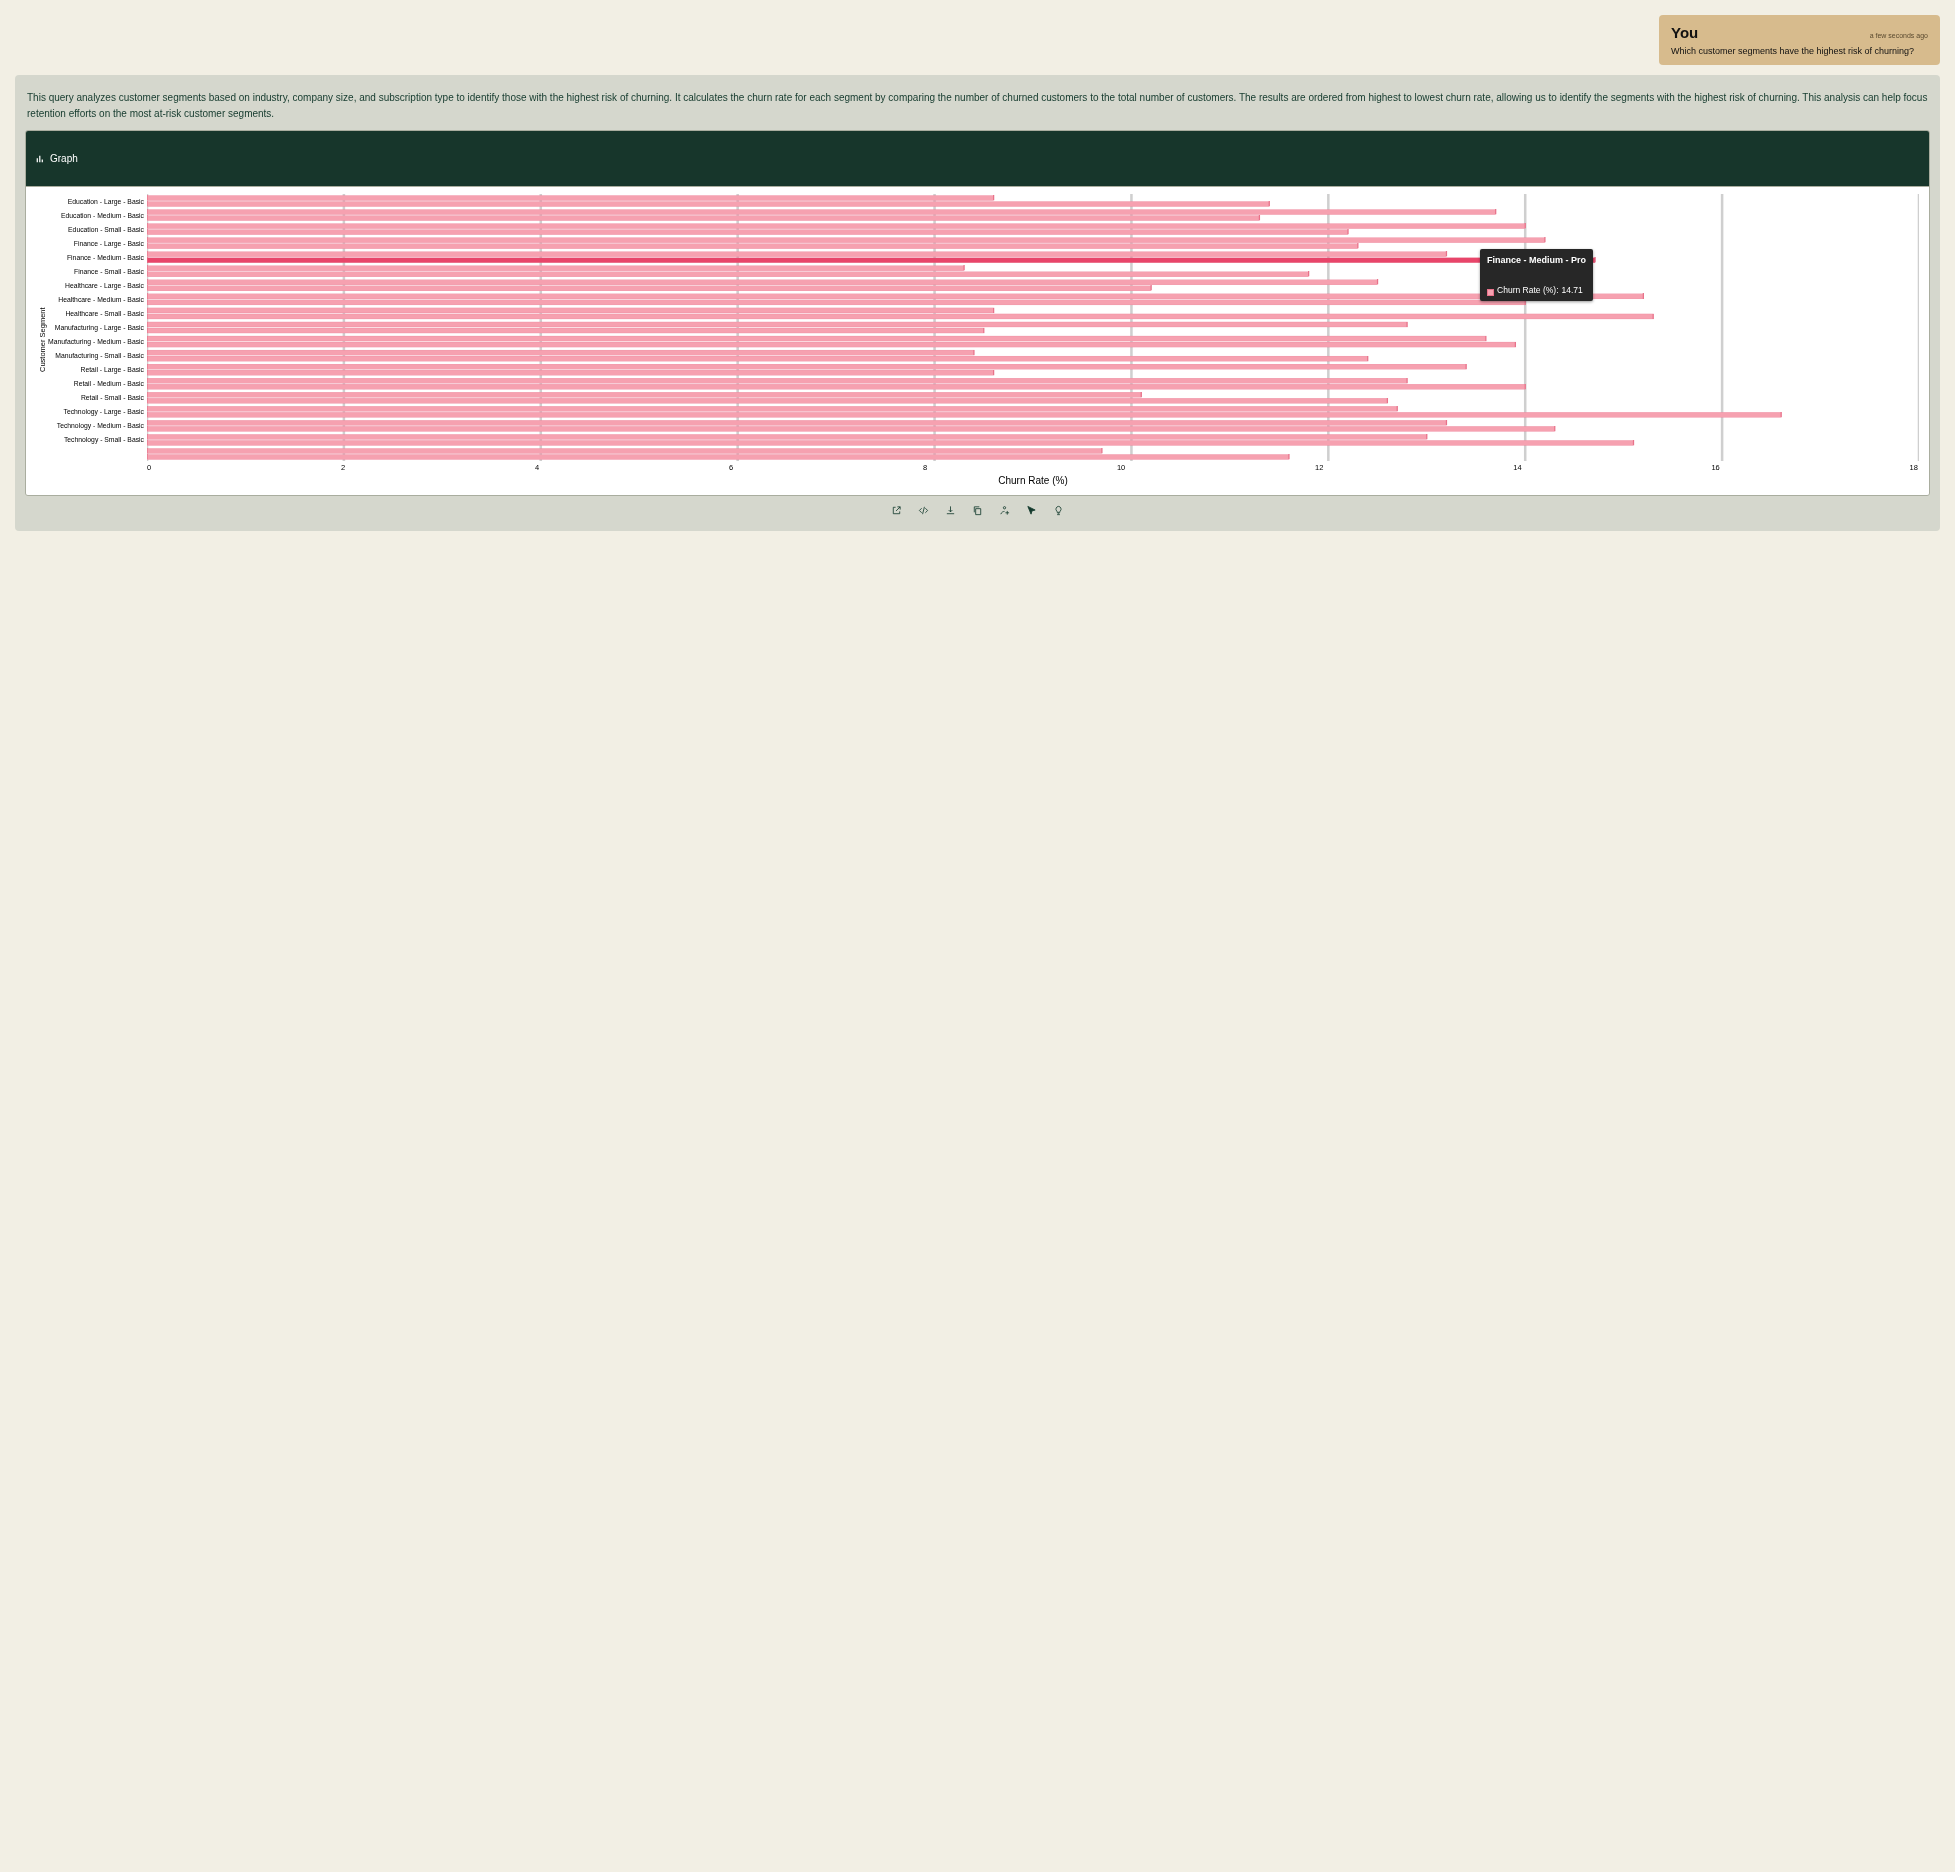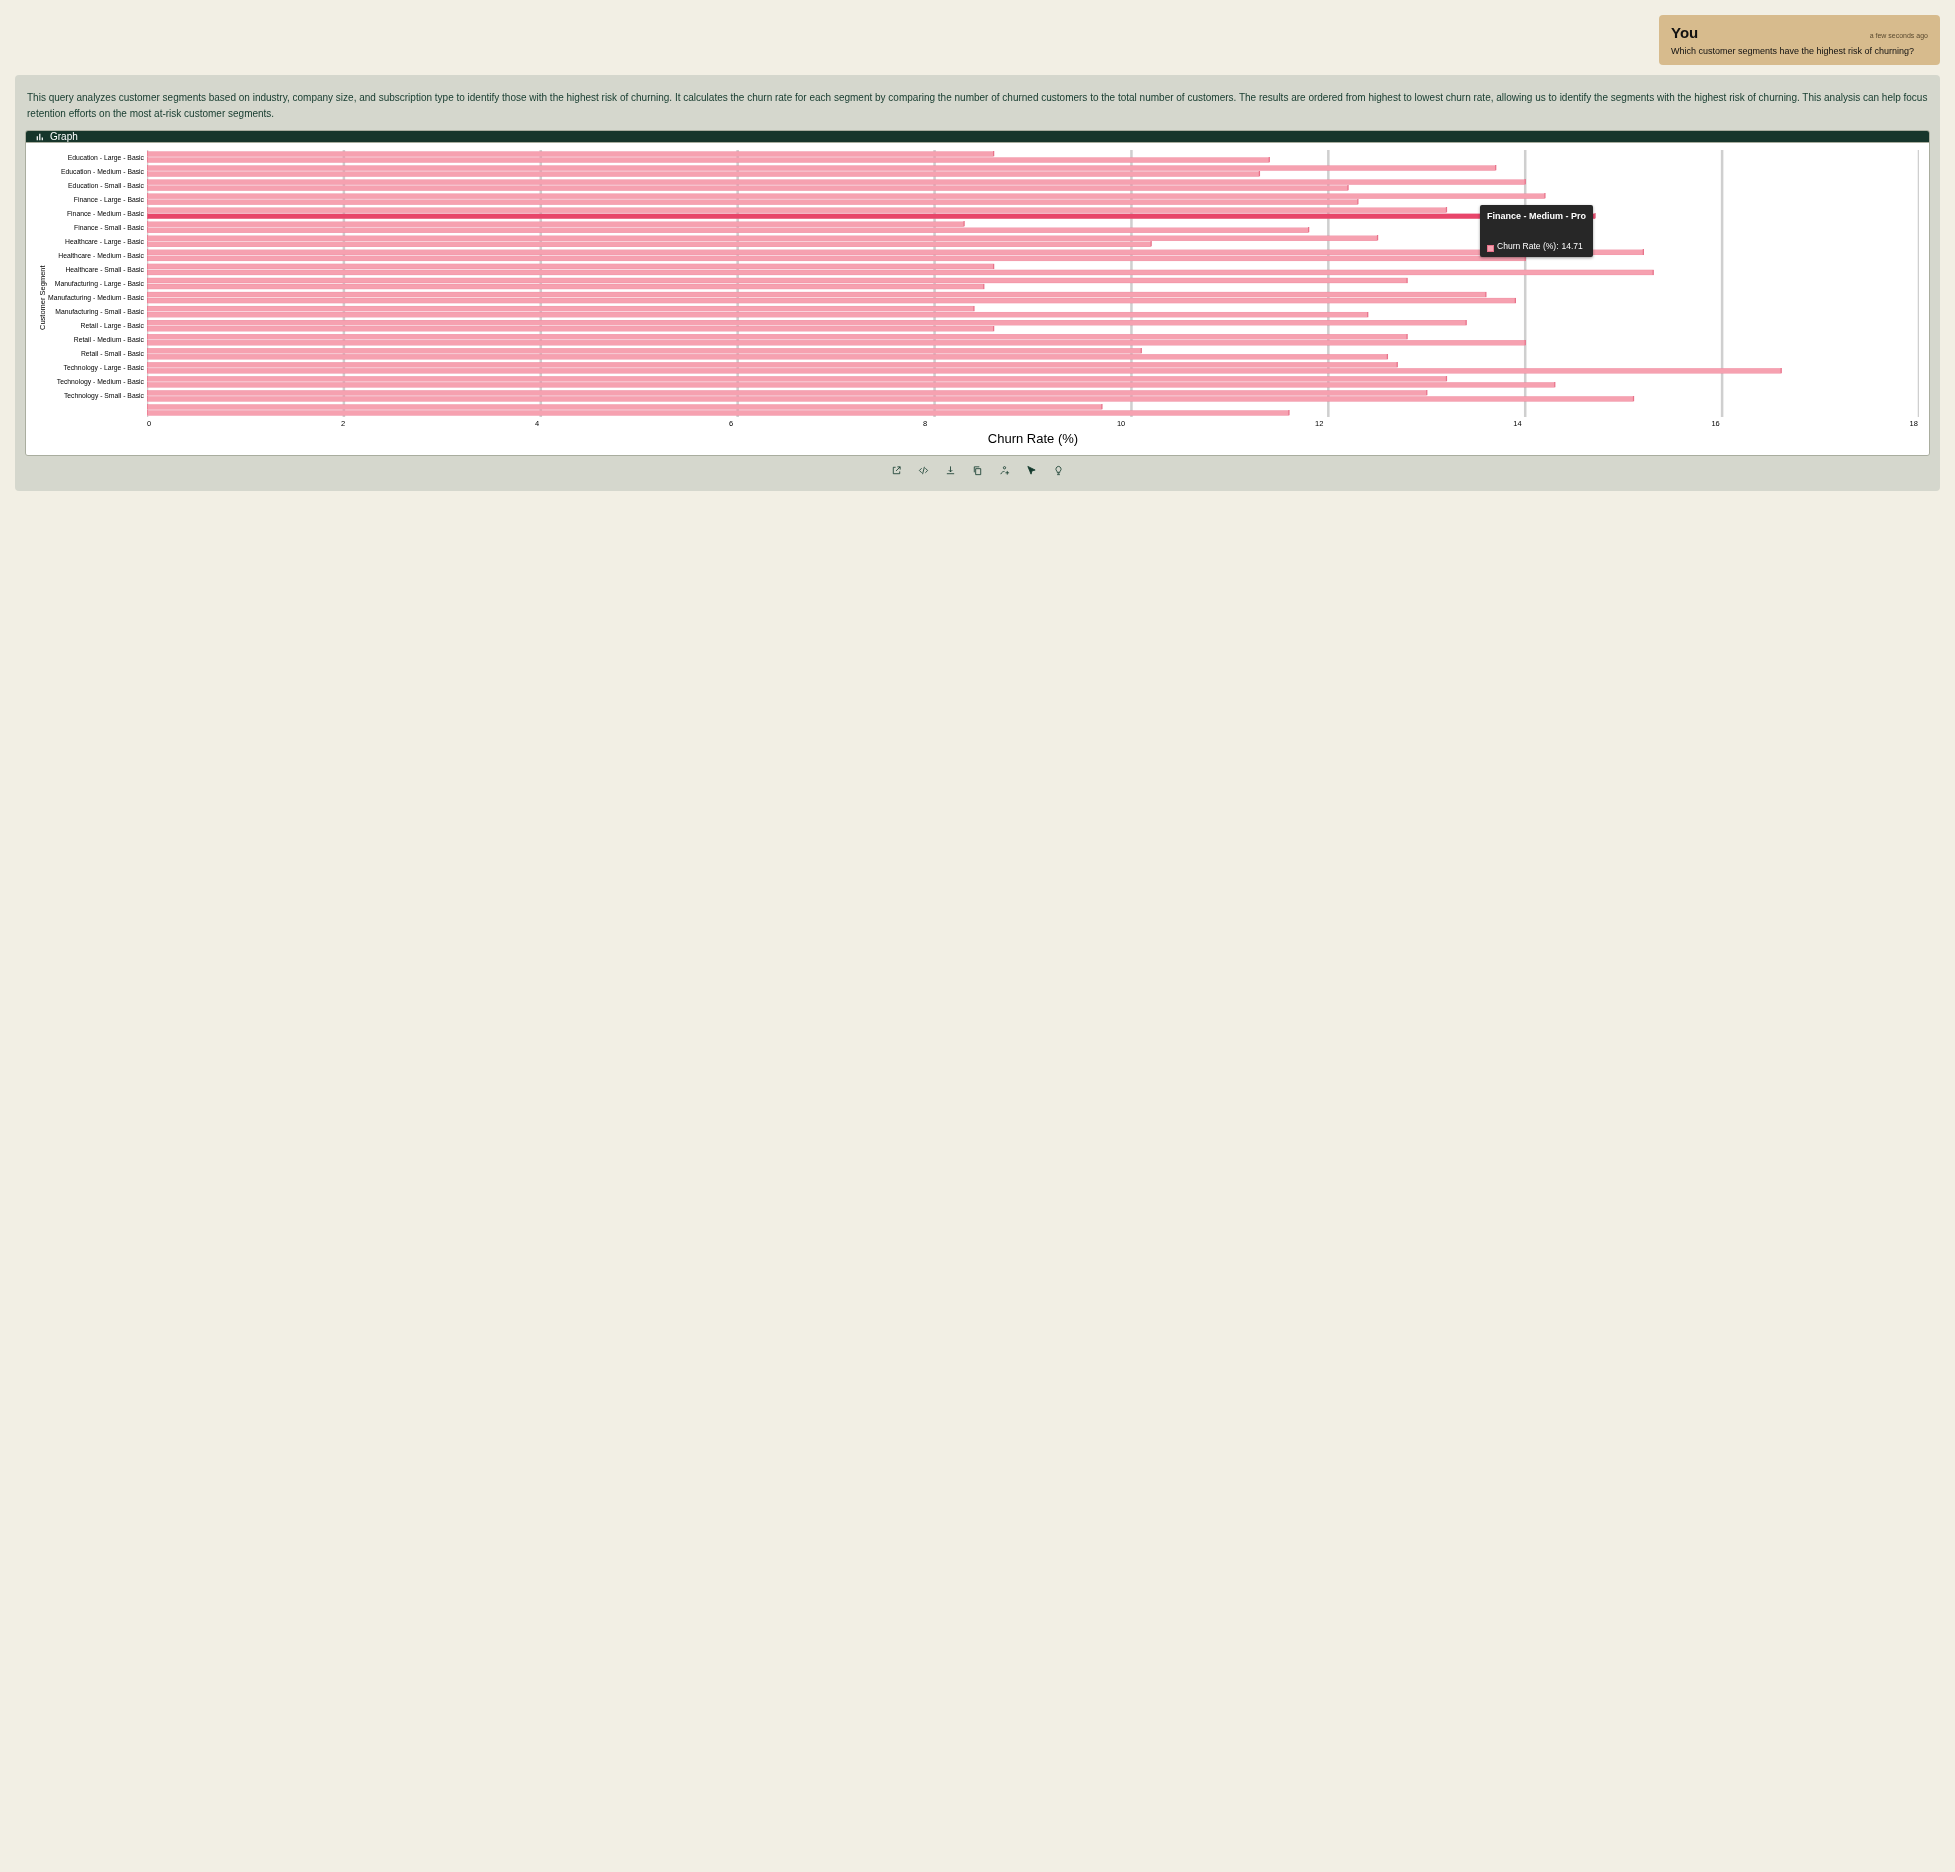--- a/index.html
+++ b/index.html
@@ -42,21 +42,21 @@
     padding: 3px 4px 9px 4px;
     font-size: 10px;
     line-height: 1.55;
     color: #143a2d;
   }
 
   .viz-card { border:0.5px solid #a9ad9f; border-radius:3px; overflow:hidden; margin: 0 2px; }
   .tabs { display:flex; }
   .tab {
     flex:1; display:flex; align-items:center; gap:5px;
-    padding: 0 9px; font-size:10px; cursor:pointer;
+    padding: 22px 9px; font-size:10px; cursor:pointer;
     border-right:0.5px solid #a9ad9f;
   }
   .tab:last-child { border-right:none; }
   .tab.active { background:#17362b; color:#fff; }
   .tab.inactive { background:#d5d7cd; color:#2a3328; }
   .tab svg { width:10px; height:10px; }
 
   .chart-area {
     background:#fff; padding:7px 10px 9px 10px; position:relative;
     border-top:0.5px solid #a9ad9f;
@@ -71,21 +71,21 @@
     font-size:6.8px; color:#000; text-align:right; padding-right:3px;
     min-width:100px;
   }
   .ylab { height:14px; line-height:7px; display:flex; align-items:center; justify-content:flex-end;}
   .plot-col { flex:1; position:relative; }
   .plot-svg { width:100%; display:block; }
   .bar { fill:#f6a1b0; stroke:#e8728a; stroke-width:0.5; }
   .bar.hl { fill:#e8456a; }
   .grid { stroke:#cfcfcf; stroke-width:1; }
   .xaxis { display:flex; justify-content:space-between; font-size:7.5px; color:#000; margin-top:2px; padding-right:1px;}
-  .xaxis-title { text-align:center; font-size:13px; color:#000; margin-top:3px; }
+  .xaxis-title { text-align:center; font-size:10px; color:#000; margin-top:3px; }
 
   .tooltip {
     position:absolute; background:#272727; color:#fff; border-radius:2px;
     padding:5px 7px; font-size:8.5px; line-height:1.5;
     box-shadow:0 1px 3px rgba(0,0,0,0.4);
   }
   .tooltip-title { font-weight:700; font-size:9px; margin-bottom:16px;}
   .tooltip-row { display:flex; align-items:flex-end; gap:3px; }
   .tooltip-sw { width:7px; height:7px; background:#f6a1b0; border:0.5px solid #e8728a; display:inline-block;}
 

